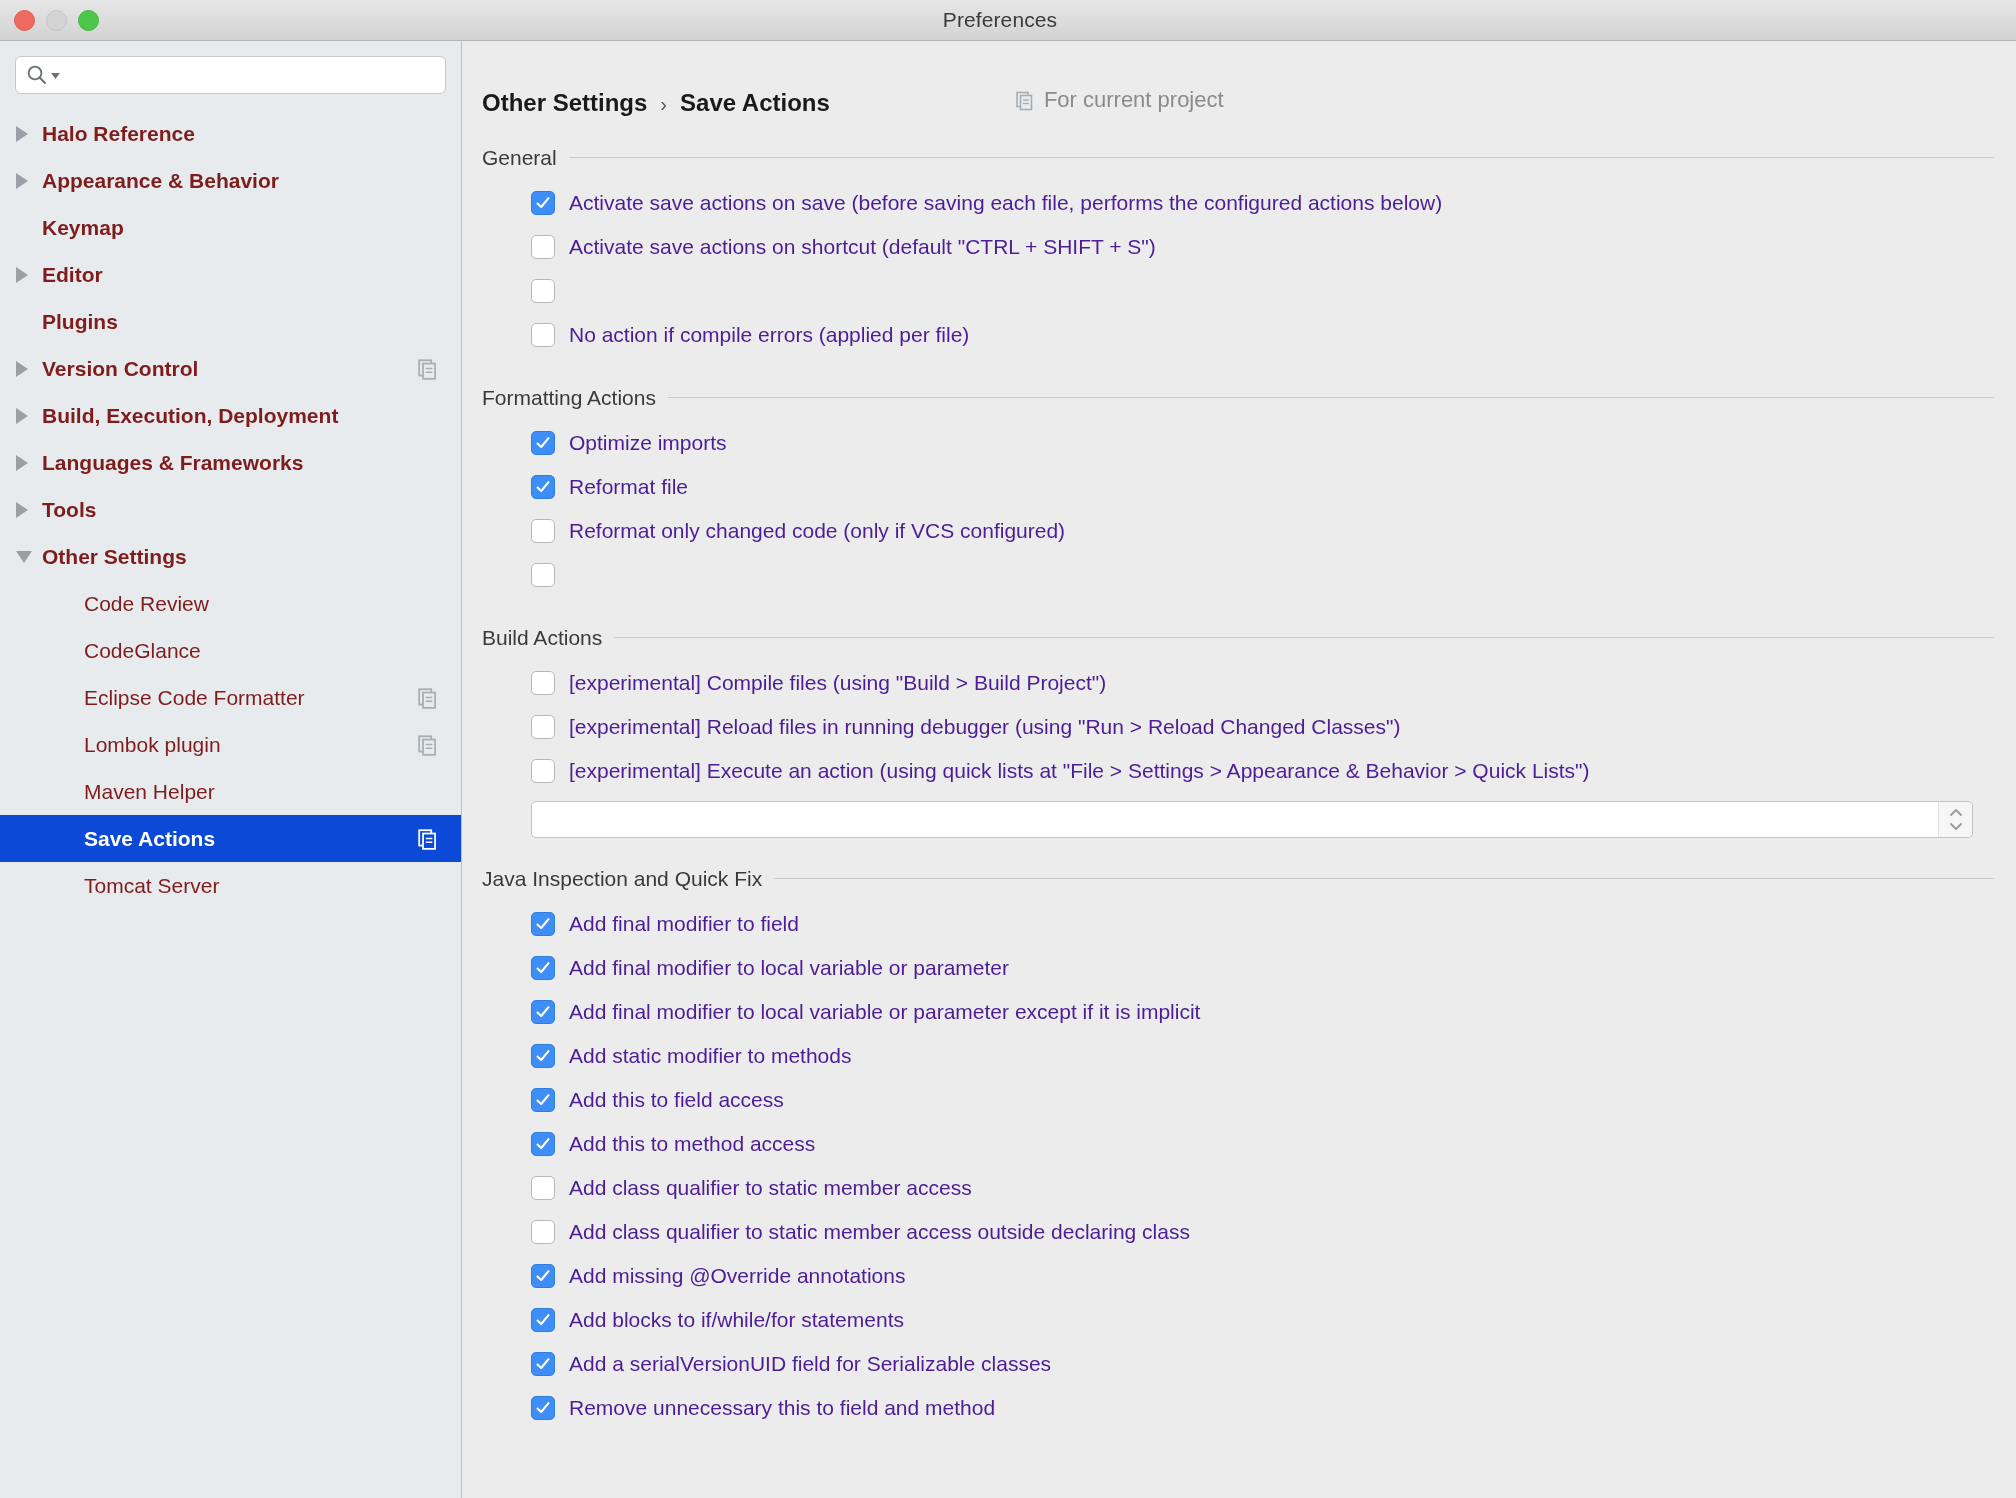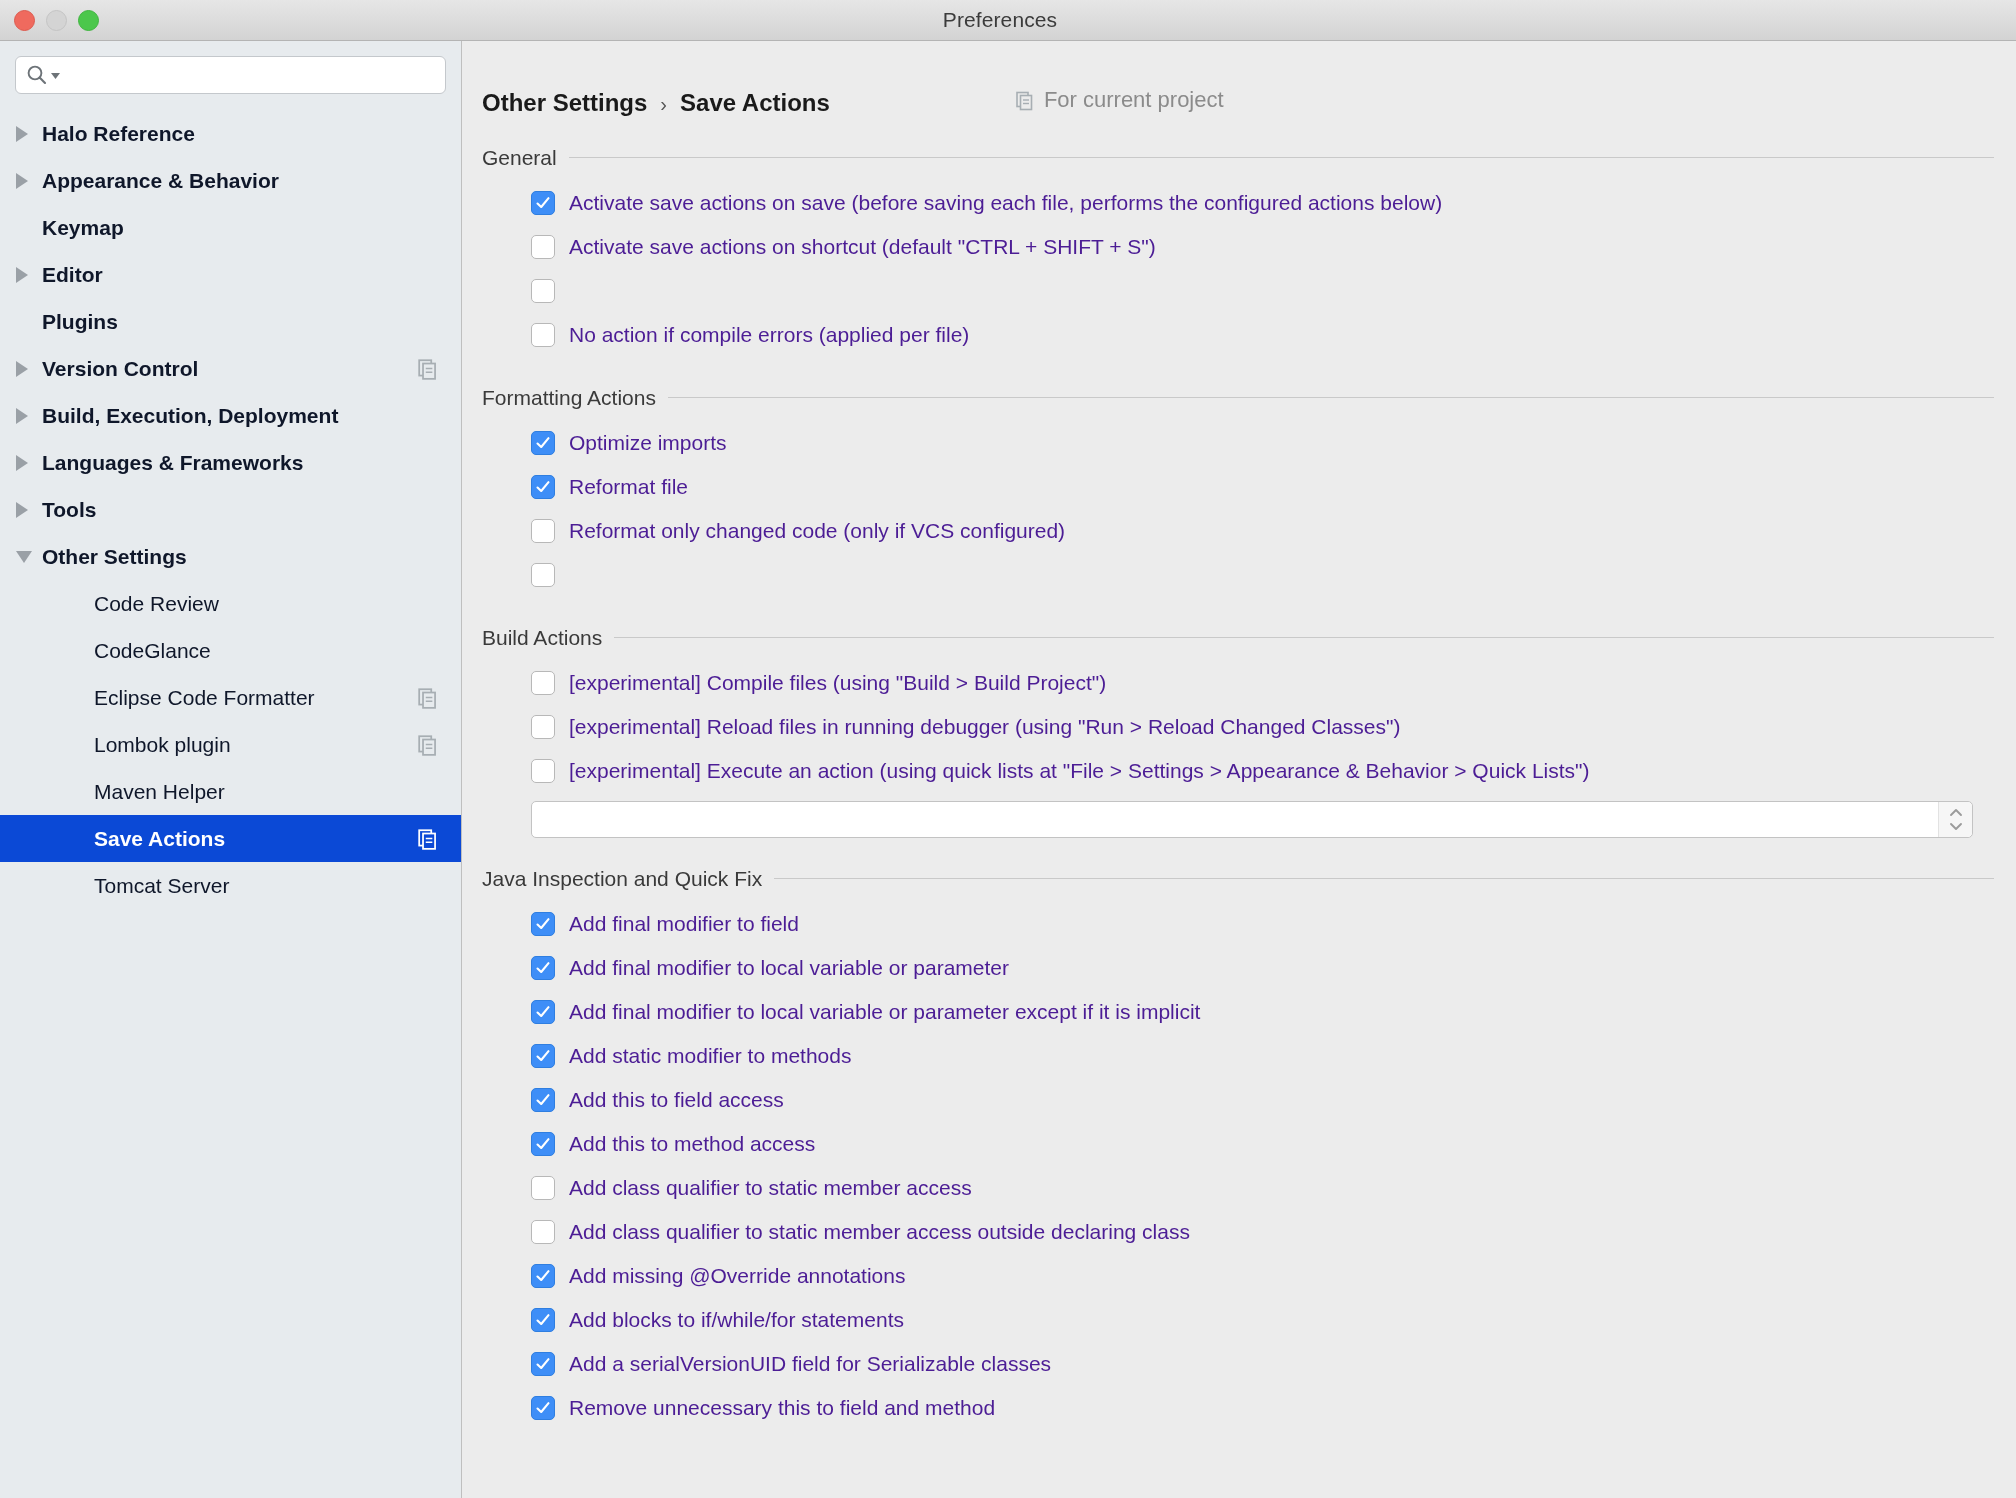--- a/index.html
+++ b/index.html
@@ -70,23 +70,23 @@
     border-top: 8px solid transparent;
     border-bottom: 8px solid transparent;
     border-left: 12px solid #9aa0a6;
   }
   .tri.down {
     border-left: 8px solid transparent;
     border-right: 8px solid transparent;
     border-top: 12px solid #9aa0a6;
     border-bottom: 0;
   }
-  .tree-label { font-size: 21px; color: #0f172a; white-space: nowrap; }
+  .tree-label { font-size: 21px; color: #7f1d1d; white-space: nowrap; }
   .tree-row.top .tree-label { font-weight: bold; }
-  .tree-row.child { padding-left: 32px; }
+  .tree-row.child { padding-left: 22px; }
   .tree-row.child .twisty { width: 62px; flex: 0 0 62px; }
   .tree-row.selected { background: #0b49d6; }
   .tree-row.selected .tree-label { color: #ffffff; font-weight: bold; }
   .proj-icon { position: absolute; right: 22px; top: 50%; transform: translateY(-50%); display:flex; }
 
   
   .main {
     flex: 1; background: #ececec;
     position: relative;
     overflow: hidden;

